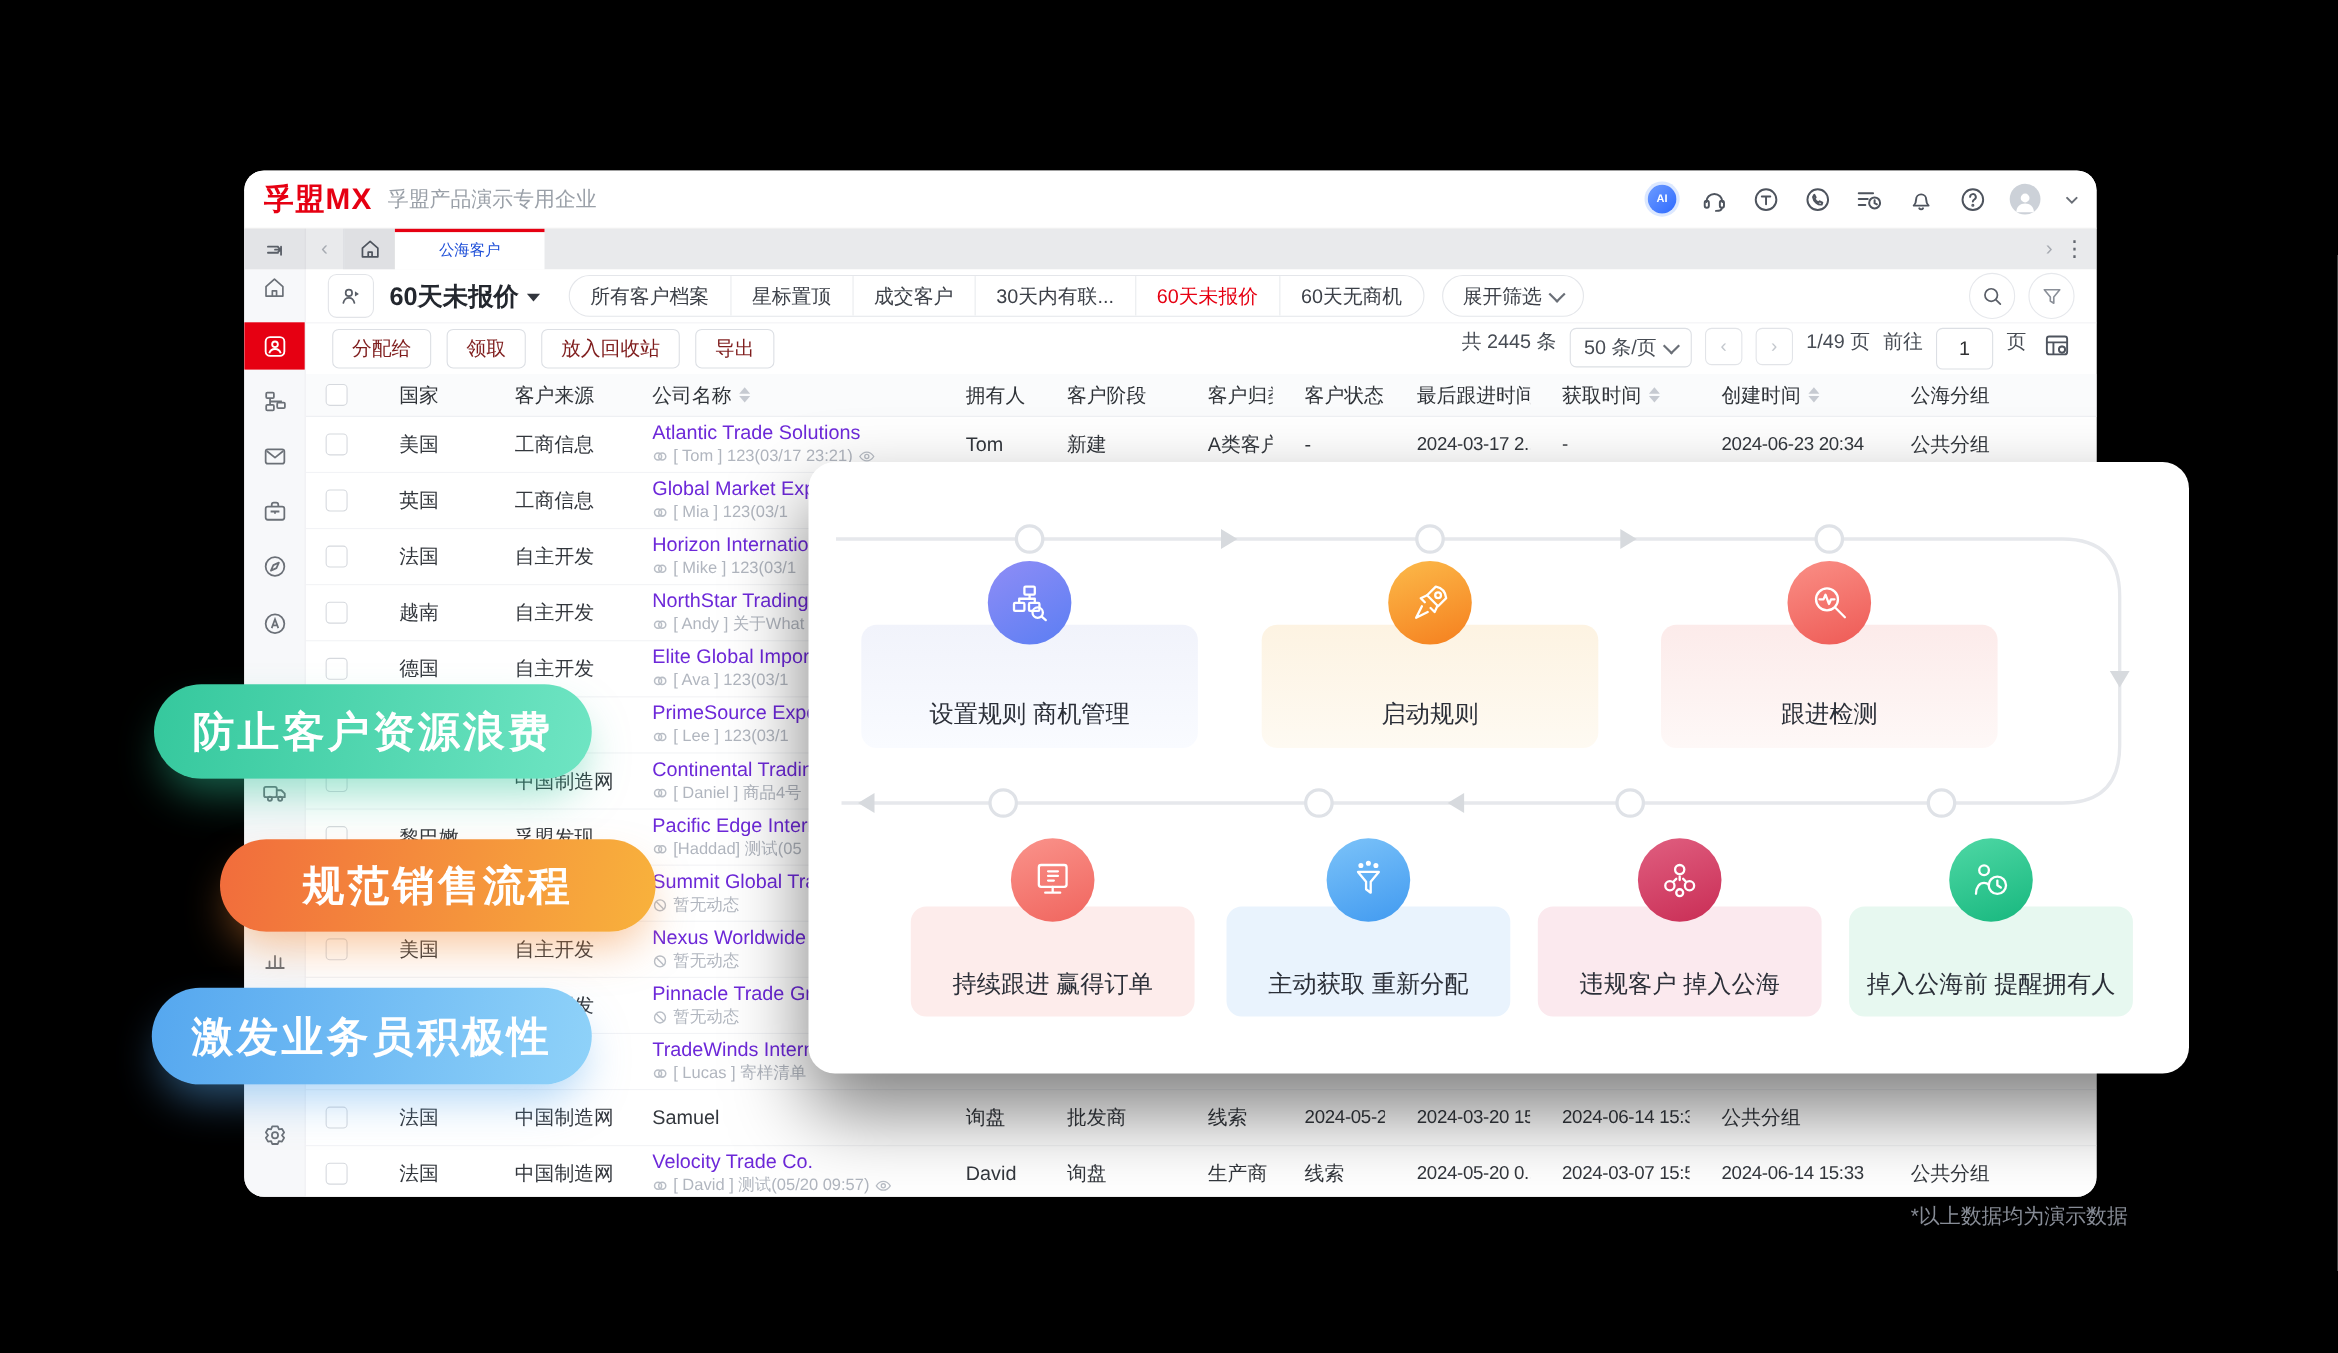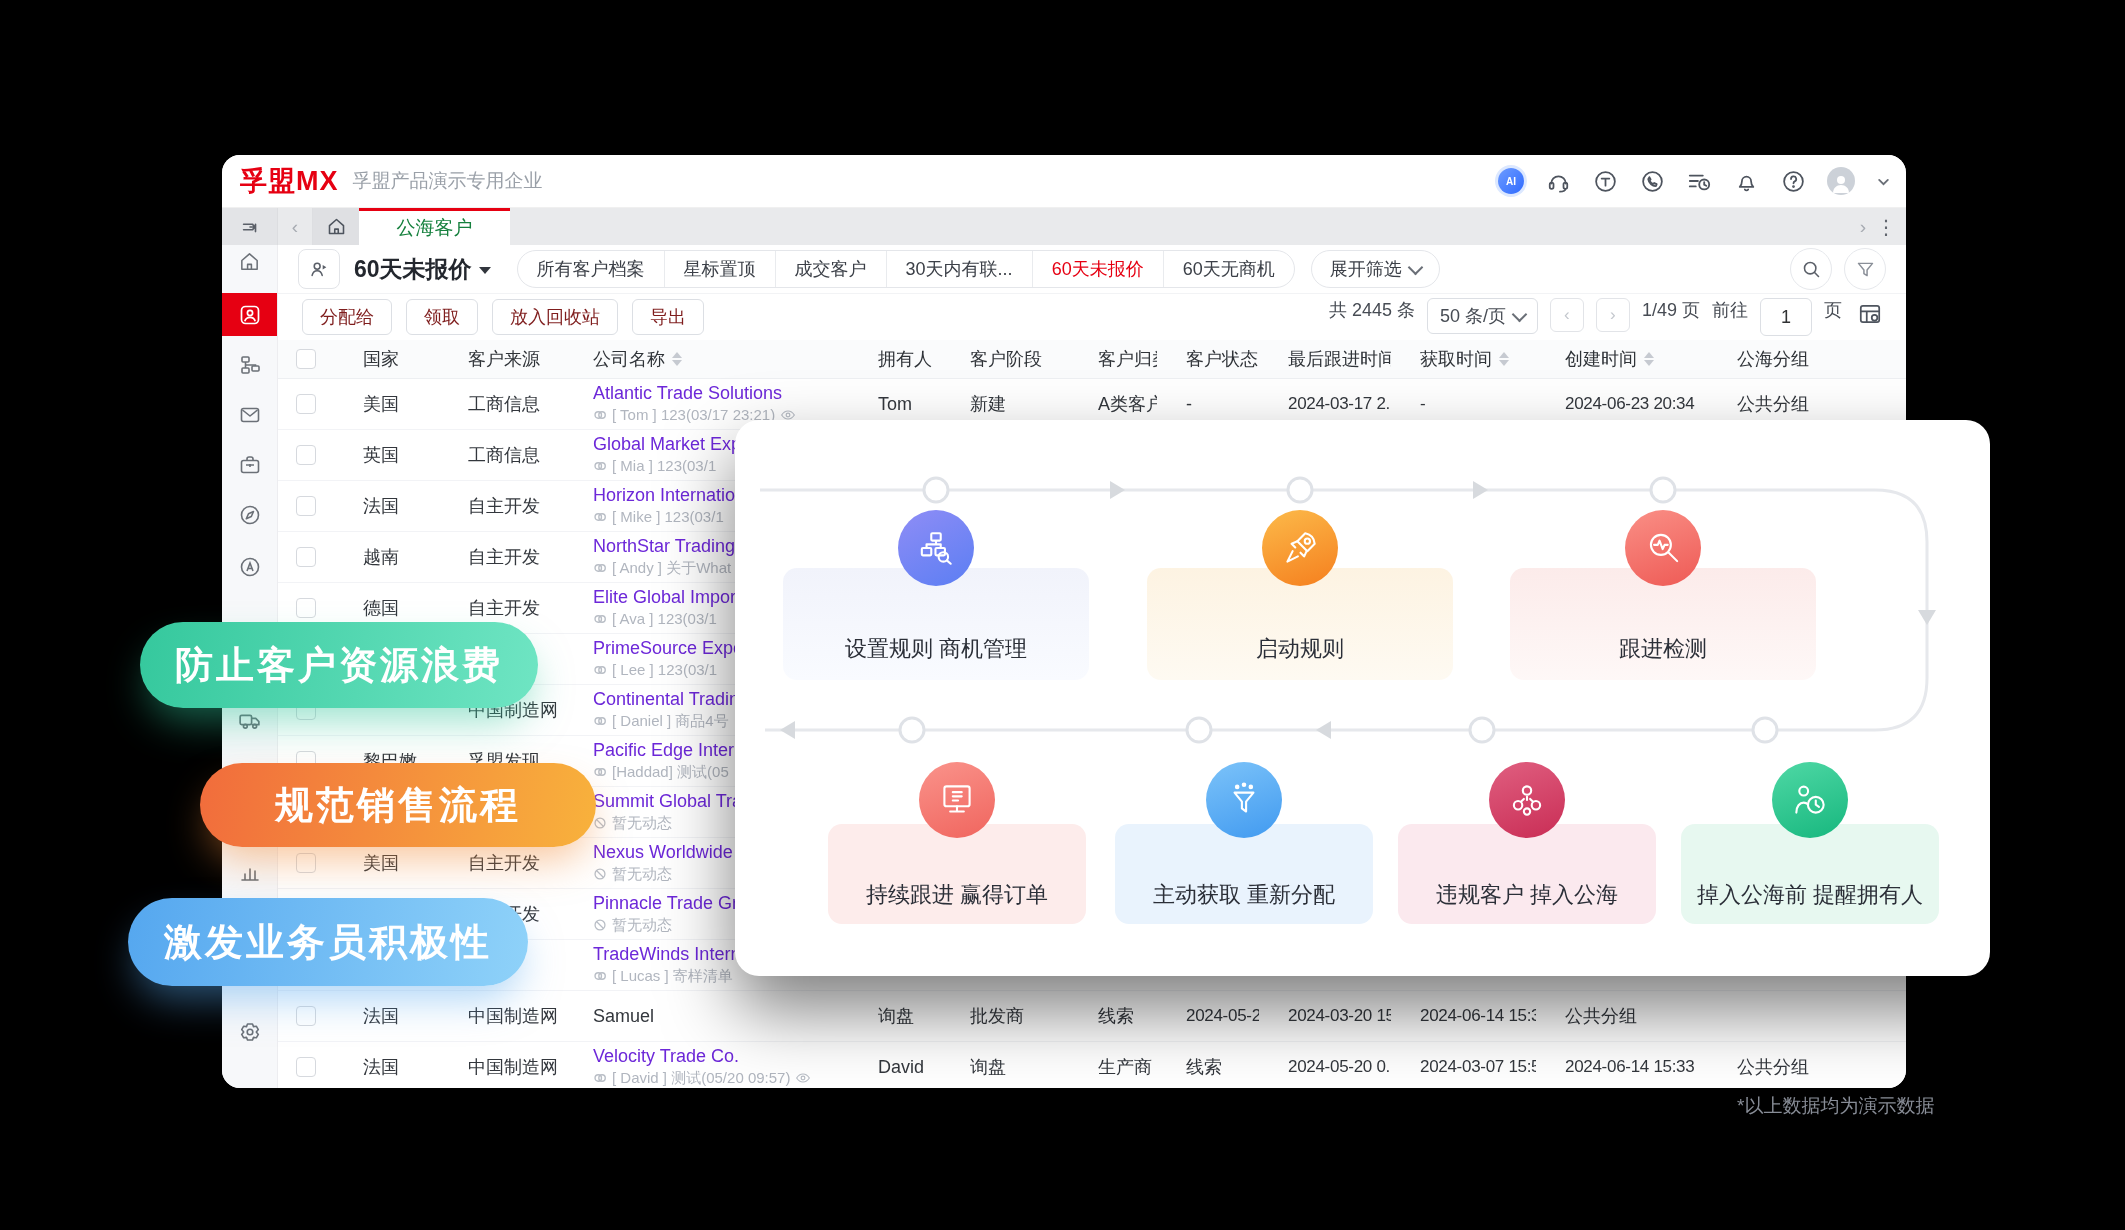--- a/index.html
+++ b/index.html
@@ -18,22 +18,22 @@
   .tico{width:26px;height:26px;display:flex;align-items:center;justify-content:center;cursor:pointer;}
   .ai-badge{width:26px;height:26px;border-radius:50%;background:linear-gradient(135deg,#6d9bff,#2f6bff);
             box-shadow:0 0 0 3px #dce8ff;display:flex;align-items:center;justify-content:center;
             color:#fff;font-size:10px;font-weight:bold;}
   .avatar{width:28px;height:28px;border-radius:50%;background:#ccd1d8;display:flex;align-items:flex-end;justify-content:center;overflow:hidden;}
   
   .tabrow{height:37px;background:#e9eaec;display:flex;align-items:stretch;}
   .collapse-box{width:55px;display:flex;align-items:center;justify-content:center;background:#e3e4e7;border-right:1px solid #dcdde0;}
   .nav-chev{width:34px;display:flex;align-items:center;justify-content:center;color:#a7abb2;font-size:19px;border-right:1px solid #dddee1;}
   .home-box{width:46px;display:flex;align-items:center;justify-content:center;background:#dfe0e3;}
-  .tab-active{width:151px;background:#fff;border-top:3px solid #e60012;display:flex;align-items:center;justify-content:center;
-              color:#15803d;font-size:19px;}
+  .tab-active{width:136px;background:#fff;border-top:3px solid #e60012;display:flex;align-items:center;justify-content:center;
+              color:#1d4ed8;font-size:14px;}
   .tabrow-right{margin-left:auto;display:flex;align-items:center;gap:10px;padding-right:10px;color:#61666e;}
   .kebab{font-size:20px;letter-spacing:0;line-height:1;}
   
   .wbody{display:flex;height:844px;}
   .sidebar{width:55px;background:#f7f8fa;border-right:1px solid #ededf0;position:relative;flex:none;}
   .sico{position:absolute;left:50%;transform:translateX(-50%);width:26px;height:26px;display:flex;align-items:center;justify-content:center;cursor:pointer;}
   .sactive{position:absolute;left:0;top:48px;width:55px;height:43px;background:#e60012;display:flex;align-items:center;justify-content:center;}
   .main{flex:1;position:relative;background:#fff;overflow:hidden;}
   
   .filterrow{height:48px;display:flex;align-items:center;padding:0 20px;border-bottom:1px solid #f2f3f5;}
@@ -97,21 +97,21 @@
   .bc1{background:linear-gradient(160deg,#7cc3f9,#419af0);}
   .bc2{background:linear-gradient(160deg,#e05f80,#c92d55);}
   .bc3{background:linear-gradient(160deg,#4fd8a5,#17b77e);}
   
   .pill{position:absolute;border-radius:999px;display:flex;align-items:center;justify-content:center;
         color:#fff;font-size:38px;font-weight:bold;letter-spacing:3px;z-index:6;}
   .pill-green{left:140px;top:622px;width:398px;height:86px;
       background:linear-gradient(100deg,#35c89d,#6fe5c3);box-shadow:0 20px 40px -8px rgba(47,197,154,.5);}
   .pill-orange{left:200px;top:763px;width:396px;height:84px;
       background:linear-gradient(100deg,#f16c3c,#f8b23c);box-shadow:0 20px 40px -8px rgba(243,139,55,.5);}
-  .pill-blue{left:128px;top:898px;width:400px;height:88px;
+  .pill-blue{left:138px;top:898px;width:400px;height:88px;
       background:linear-gradient(100deg,#55a7ef,#8fd2f9);box-shadow:0 20px 40px -8px rgba(88,170,240,.5);}
   .footnote{position:absolute;left:1737px;top:1093px;font-size:19px;color:#888d97;z-index:6;}
 </style>
 </head>
 <body>
 
 <div class="window">
 
   <div class="topbar">
     <span class="logo">孚盟MX</span>

